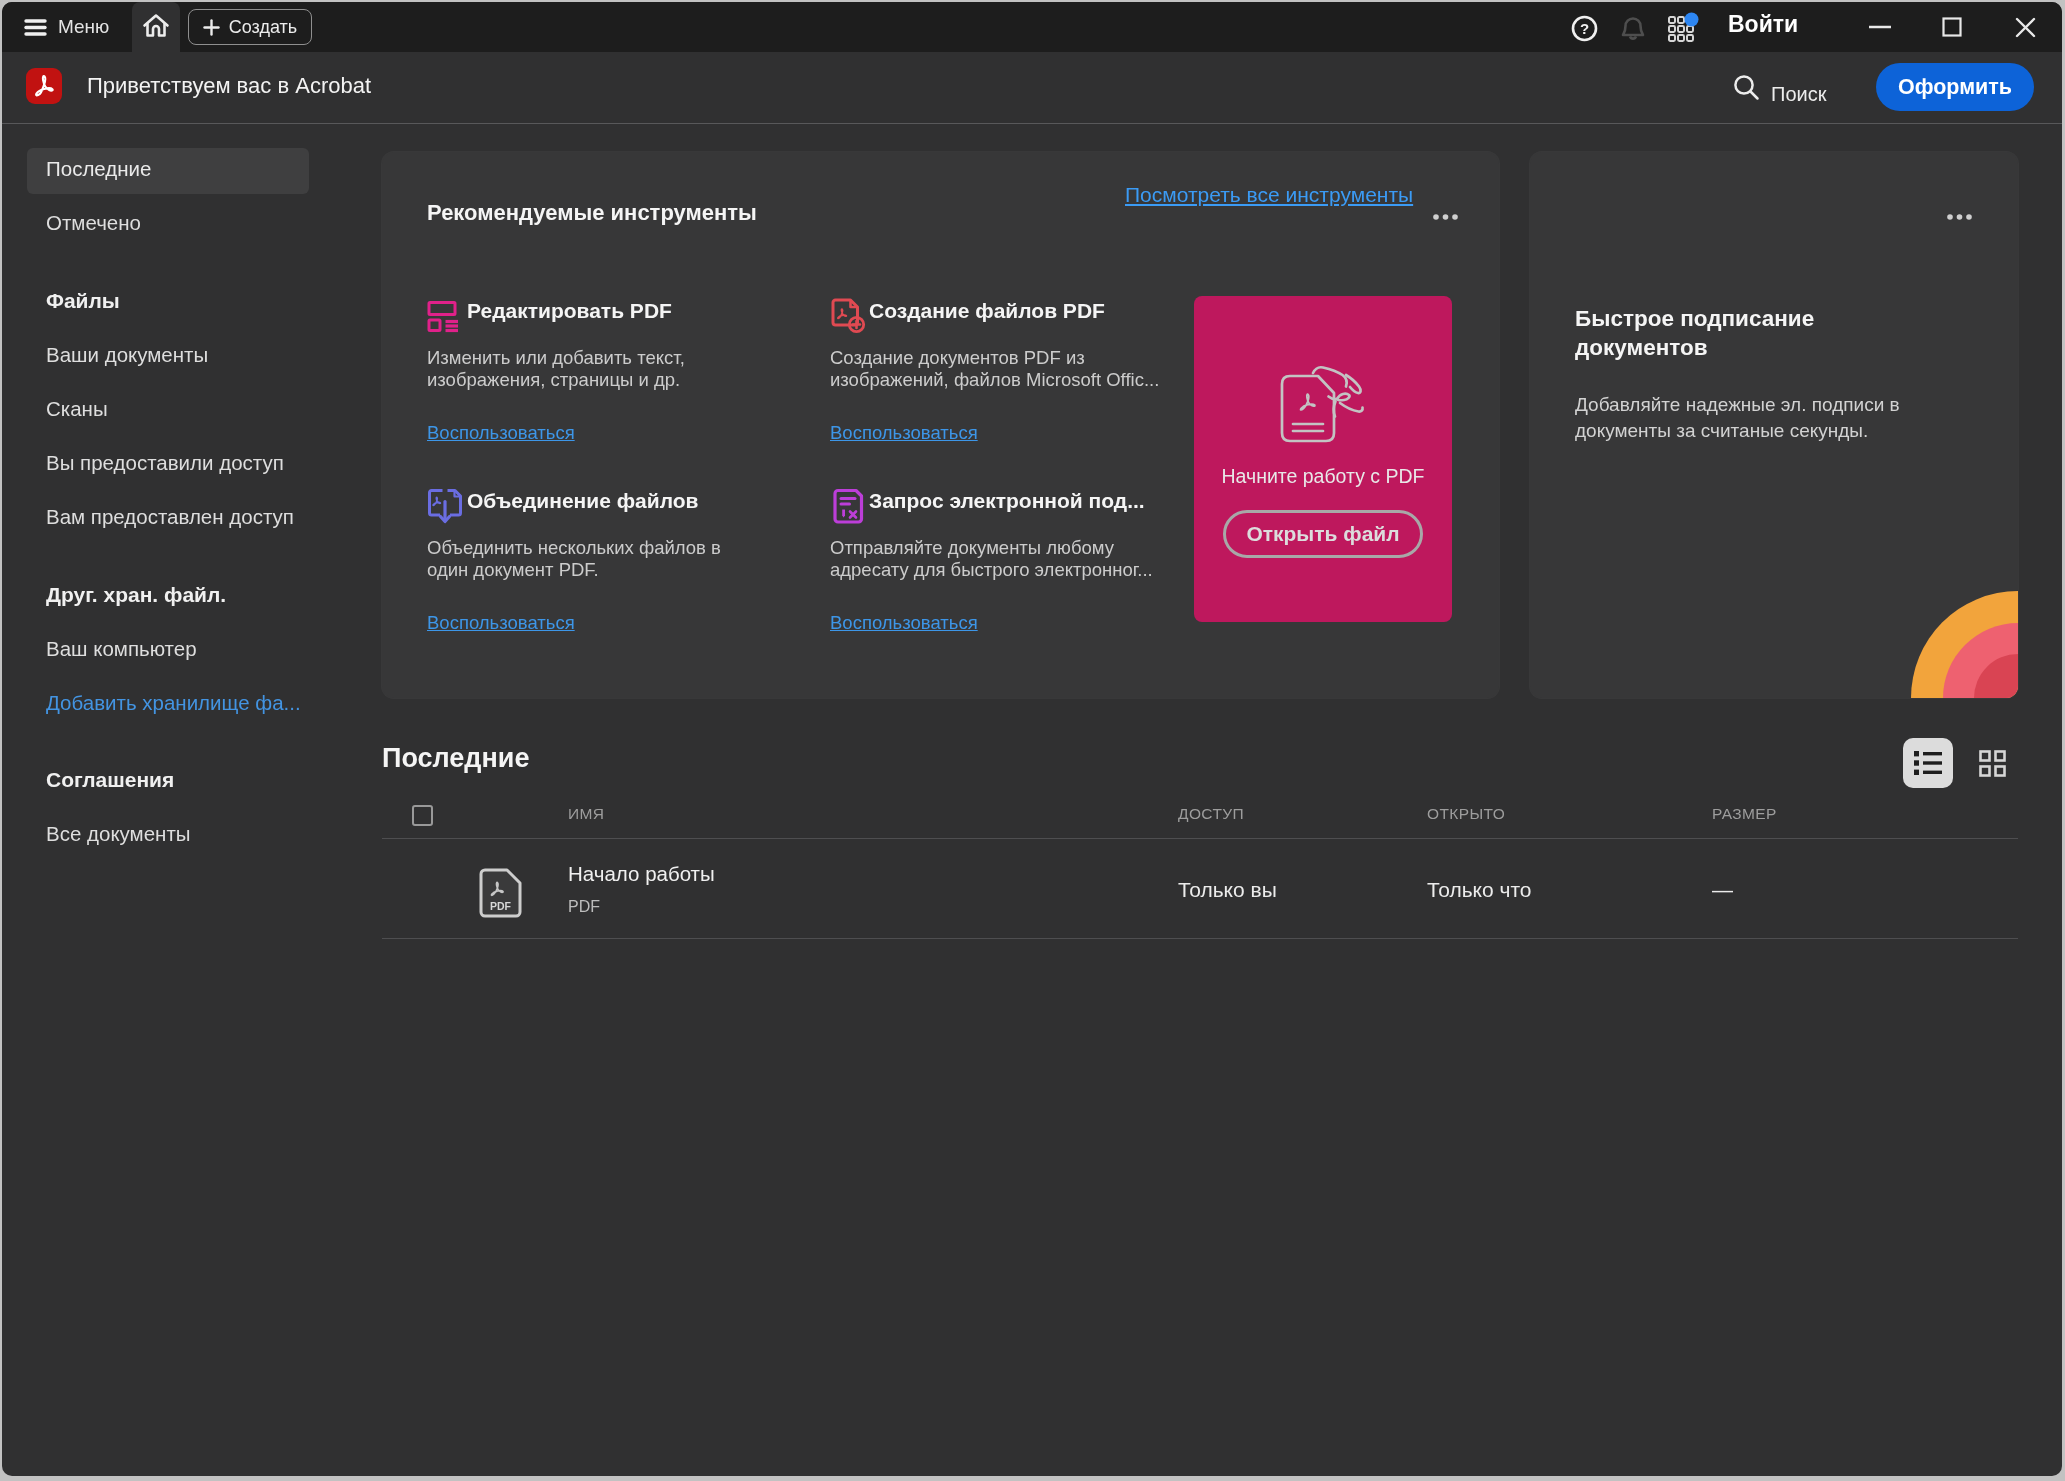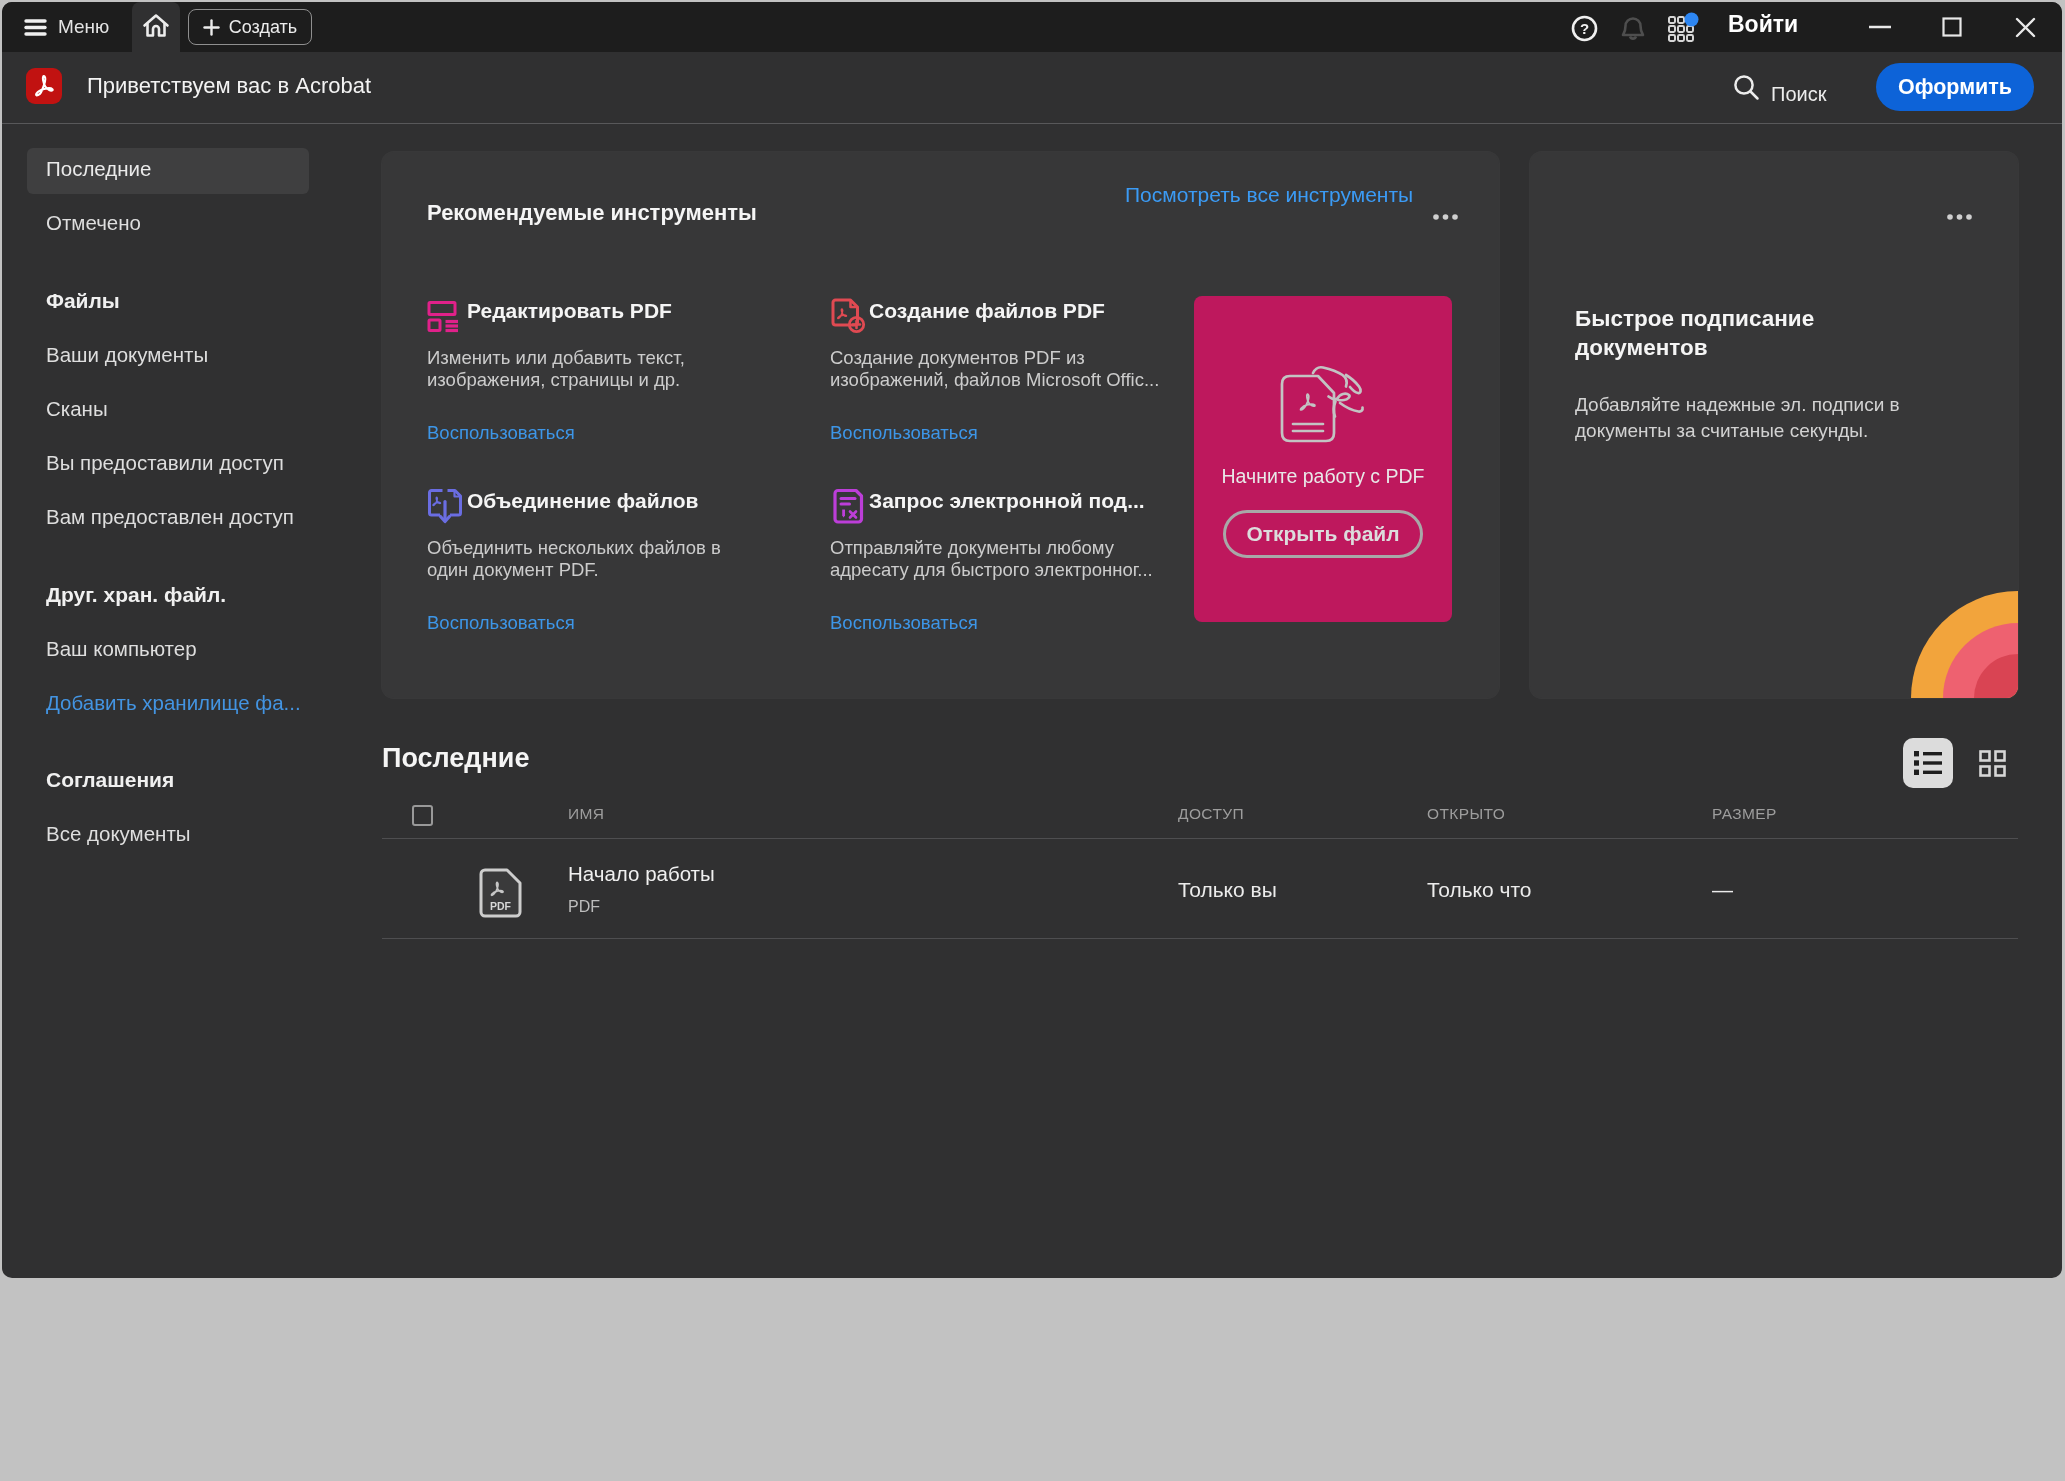--- a/index.html
+++ b/index.html
@@ -1,38 +1,38 @@
 <!DOCTYPE html>
 <html><head>
 <meta charset="utf-8">
 <style>
   * { margin:0; padding:0; box-sizing:border-box; }
   html,body { width:2065px; height:1481px; background:#c2c2c2; font-family:"Liberation Sans", sans-serif; overflow:hidden; }
-  #win { position:absolute; left:2px; top:2px; width:2060px; height:1276px; background:#303031; border-radius:10px; overflow:hidden; }
+  #win { position:absolute; left:2px; top:2px; width:2060px; height:1474px; background:#303031; border-radius:10px; overflow:hidden; }
   .abs { position:absolute; }
   
   #titlebar { position:absolute; left:0; top:0; width:100%; height:50px; background:#1d1d1d; }
   #hometab { position:absolute; left:130px; top:0; width:48px; height:51px; background:#303031; border-radius:8px 8px 0 0; }
   .menu-txt { color:#e4e4e4; font-size:19px; }
   #createbtn { position:absolute; left:186px; top:7px; width:124px; height:36px; border:1px solid #8f8f8f; border-radius:8px; color:#ececec; font-size:18px; display:flex; align-items:center; justify-content:center; gap:9px;text-align:center; }
   
   #header { position:absolute; left:0; top:50px; width:100%; height:72px; background:#303031; border-bottom:1px solid #58585a; }
   #logo { position:absolute; left:24px; top:16px; width:36px; height:36px; background:#c11211; border-radius:9px; }
   #hdr-title { position:absolute; left:85px; top:21px; color:#f3f3f3; font-size:22px;text-align:right; }
   #searchlbl { position:absolute; left:1769px; top:23px; color:#ececec; font-size:20px;margin-top:8px; }
   #subscribe { position:absolute; left:1874px; top:11px; width:158px; height:48px; background:#0d63d8; border-radius:24px; color:#fff; font-size:21.5px; font-weight:bold; display:flex; align-items:center; justify-content:center; }
   
   .side-item { position:absolute; left:44px; color:#dedede; font-size:20.5px; }
   .side-head { position:absolute; left:44px; color:#f0f0f0; font-size:21px; font-weight:bold; }
   #side-sel { position:absolute; left:25px; top:146px; width:282px; height:46px; background:#3f3f40; border-radius:6px; }
   
   #card1 { position:absolute; left:380px; top:150px; width:1117px; height:546px; background:#373738; border-radius:12px; box-shadow:0 0 0 1px rgba(255,255,255,0.045); }
   #card2 { position:absolute; left:1528px; top:150px; width:488px; height:546px; background:#373738; border-radius:12px; overflow:hidden; box-shadow:0 0 0 1px rgba(255,255,255,0.045); }
   .card-title { color:#f5f5f5; font-size:22px; font-weight:bold; }
-  .bluelink { color:#3d96e8; font-size:18.5px; }
+  .bluelink { color:#3d96e8; font-size:18.5px;text-decoration:underline; }
   .tool-title { color:#f5f5f5; font-size:21px; font-weight:bold; }
   .tool-desc { color:#cccccc; font-size:18.5px; line-height:22px; }
   #dropzone { position:absolute; left:812px; top:144px; width:258px; height:326px; background:#be185d; border-radius:8px; }
   .pill { border-radius:28px; display:flex; align-items:center; justify-content:center; }
   
   .th { position:absolute; color:#9d9d9d; font-size:15.5px; letter-spacing:0.4px; }
   .divider { position:absolute; height:1px; background:#4e4e50; }
 </style>
 </head>
 <body>

